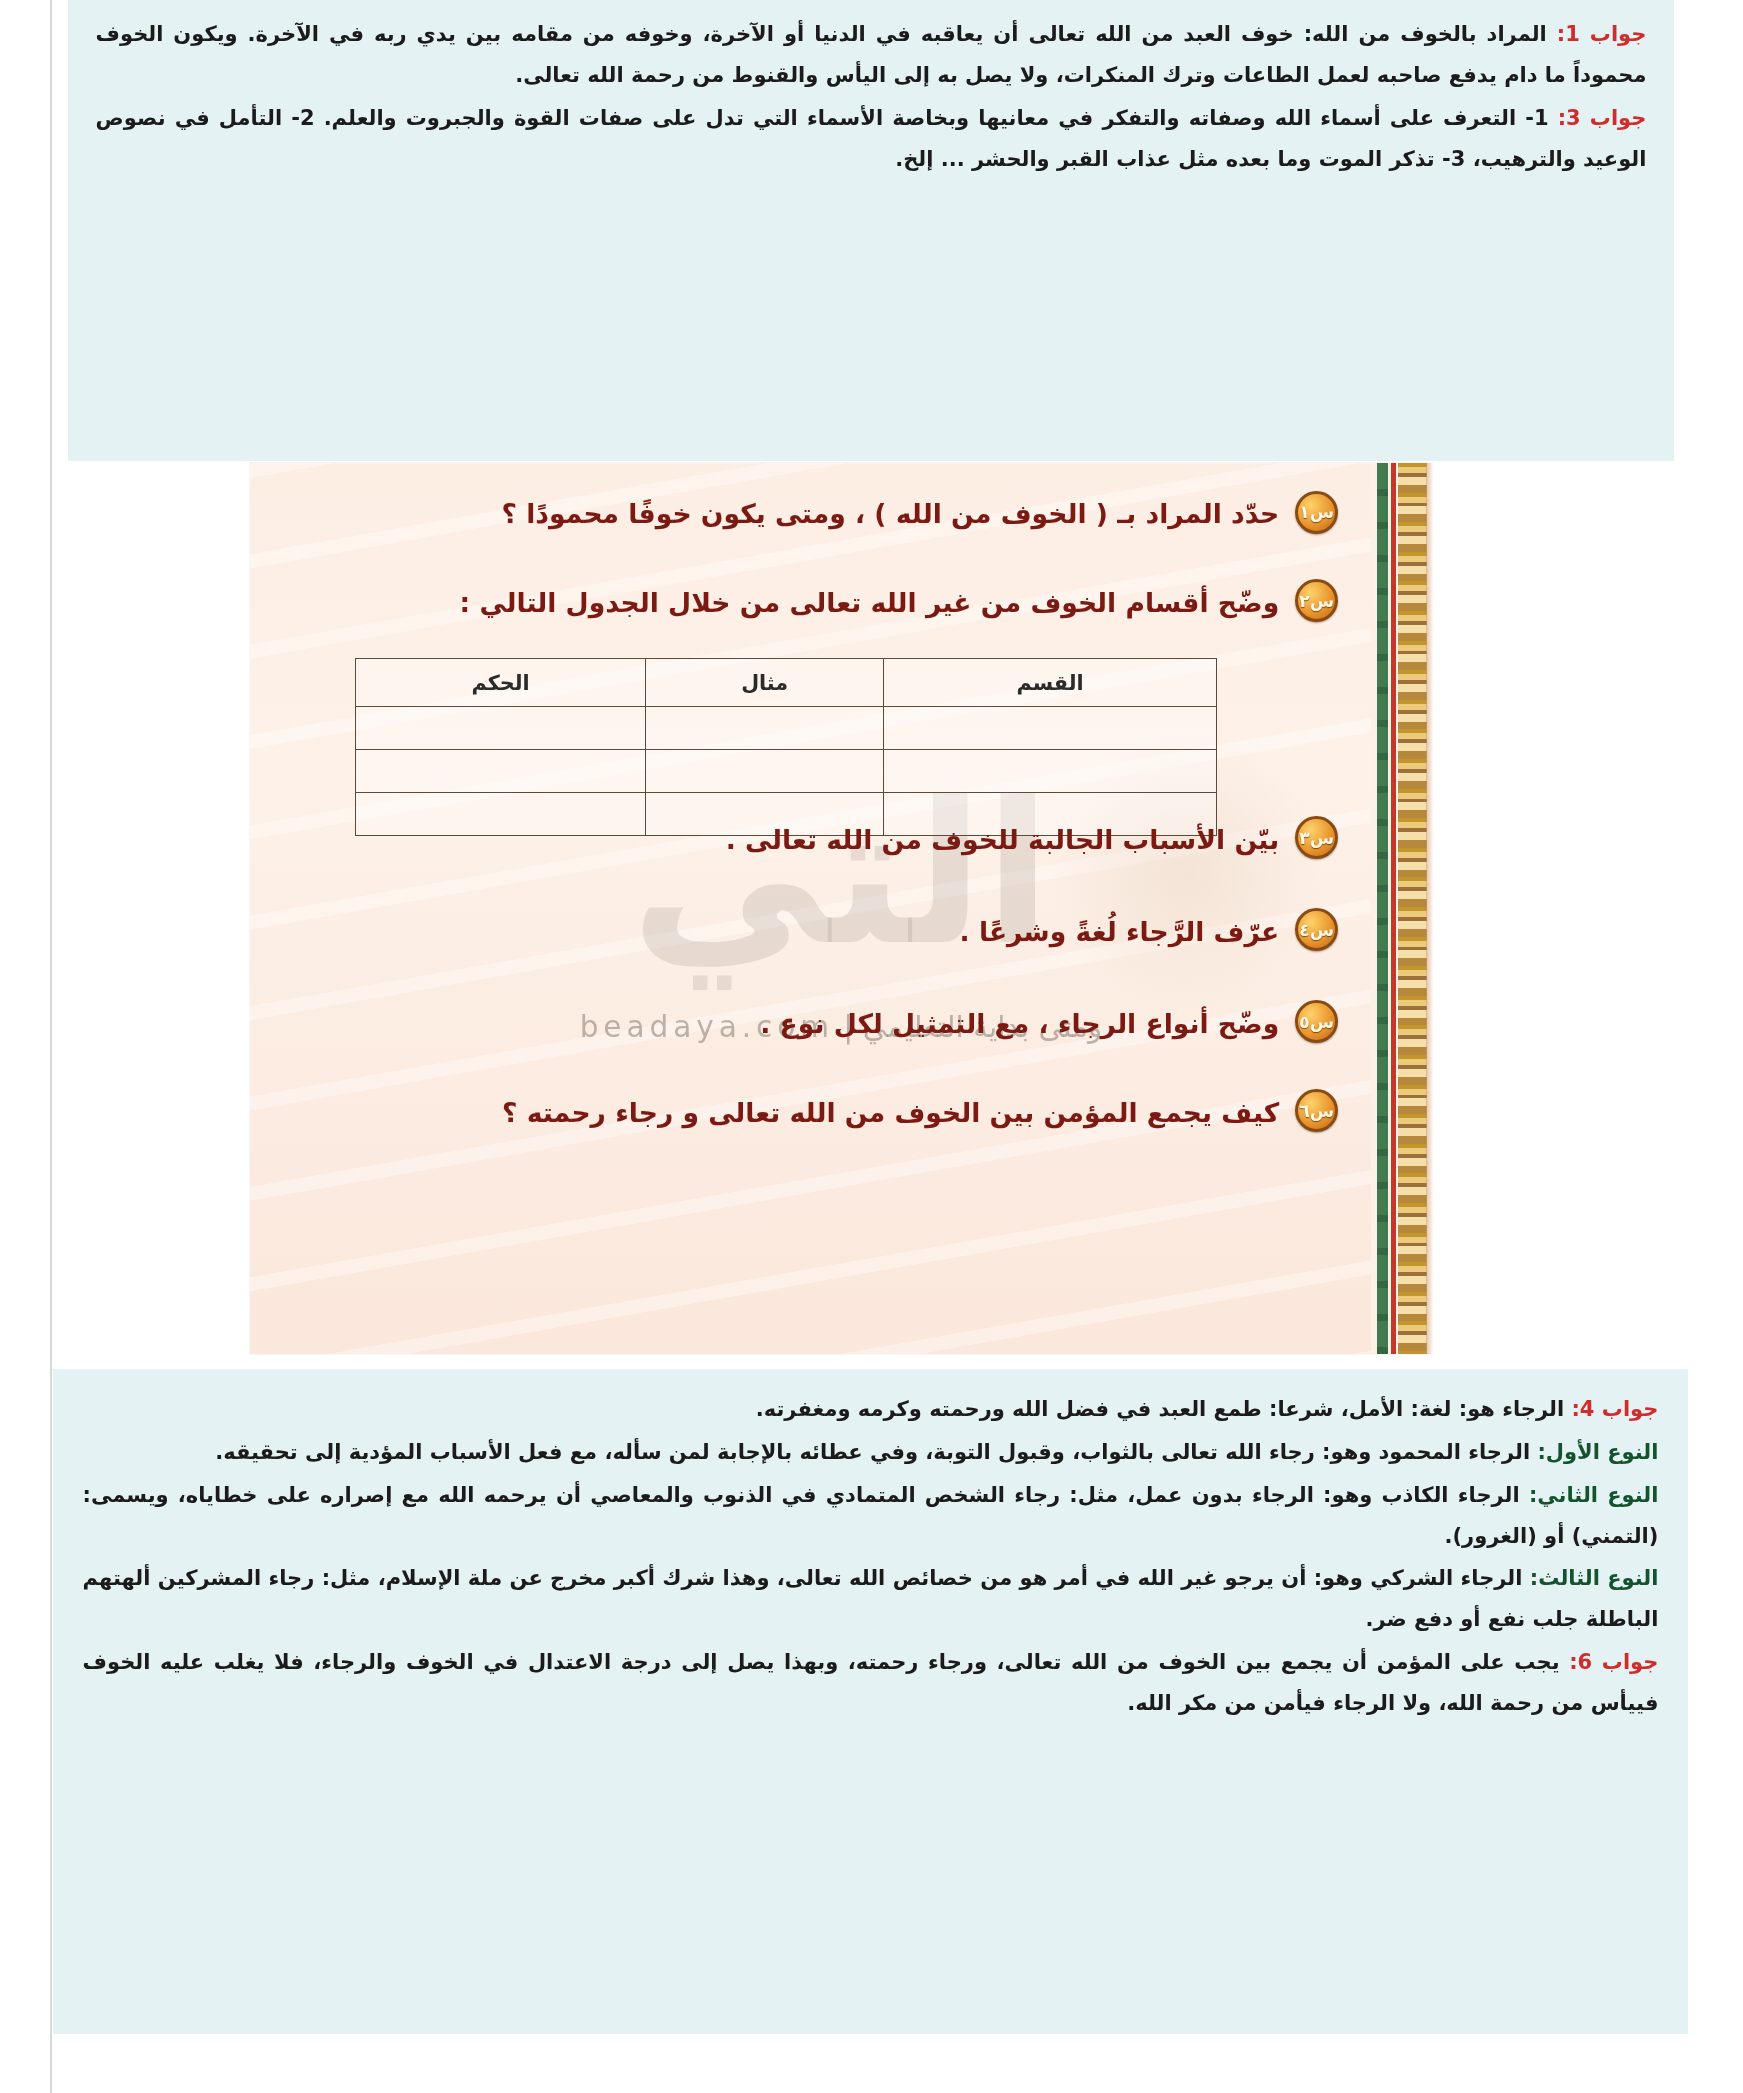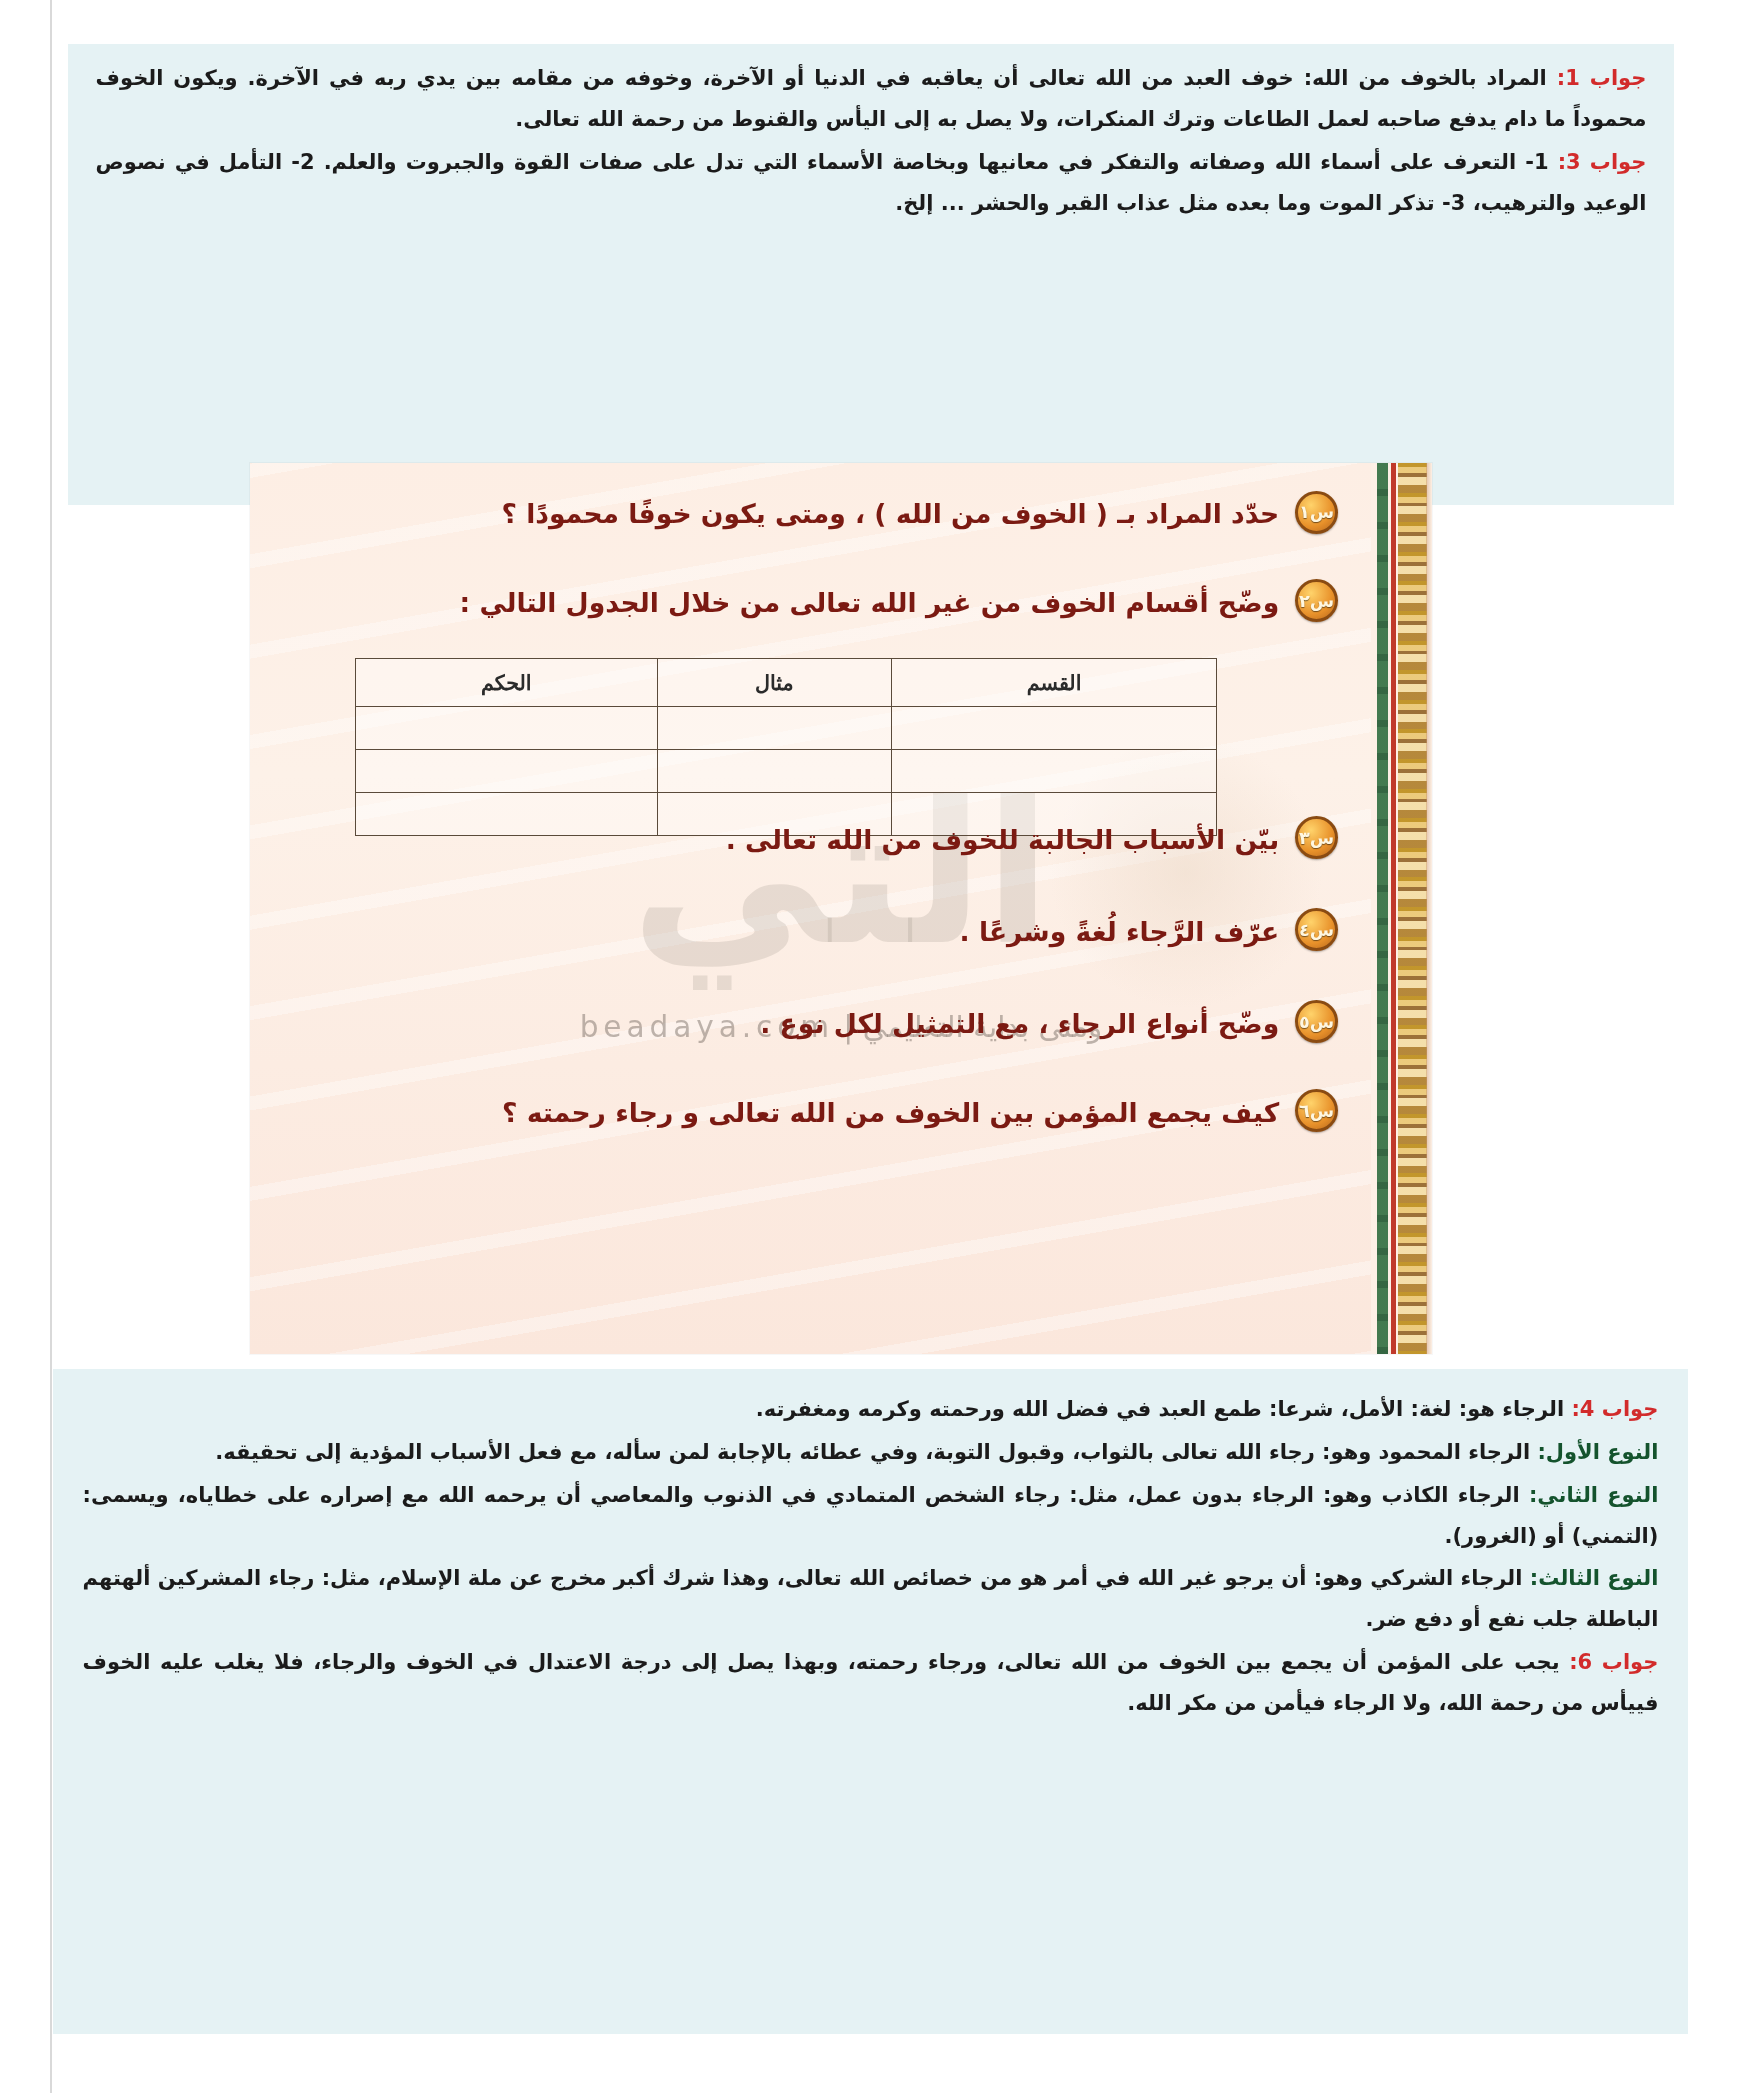--- a/index.html
+++ b/index.html
@@ -33,21 +33,20 @@
     font-size: 21px;
     font-weight: 700;
   }
   .answers p { margin: 0 0 2px 0; }
   .answers .lbl { color: #d22b2b; font-weight: 700; }
   .answers .lbl-blue { color: #14532d; font-weight: 700; }
 
   #answers-top {
     left: 69px; top: 0; width: 1606px; height: 461px;
     padding: 13.8px 27.6px 9.9px 27.6px;
-    margin-top: 44px;
   }
   #answers-bottom {
     left: 54px; top: 1369px; width: 1635px; height: 665px;
     padding: 19.7px 29.6px 15.8px 29.6px;
   }
 
   
   #worksheet {
     position: absolute;
     left: 251px; top: 463px; width: 1182px; height: 891px;
@@ -173,21 +172,21 @@
     direction: rtl;
   }
   #qtable th, #qtable td {
     border: 1px solid #5a4a3a;
     height: 43px;
     text-align: center;
     font-size: 20.7px;
     font-weight: 700;
     color: #2b2b2b;
   }
-  #qtable th { height: 48px; font-family: Liberation Serif, serif; }
+  #qtable th { height: 48px; }
 </style>
 </head>
 <body>
 
 <div class="page">
 
   <div class="edge-rule"></div>
 
   <div class="answers" id="answers-top">
     <p>

